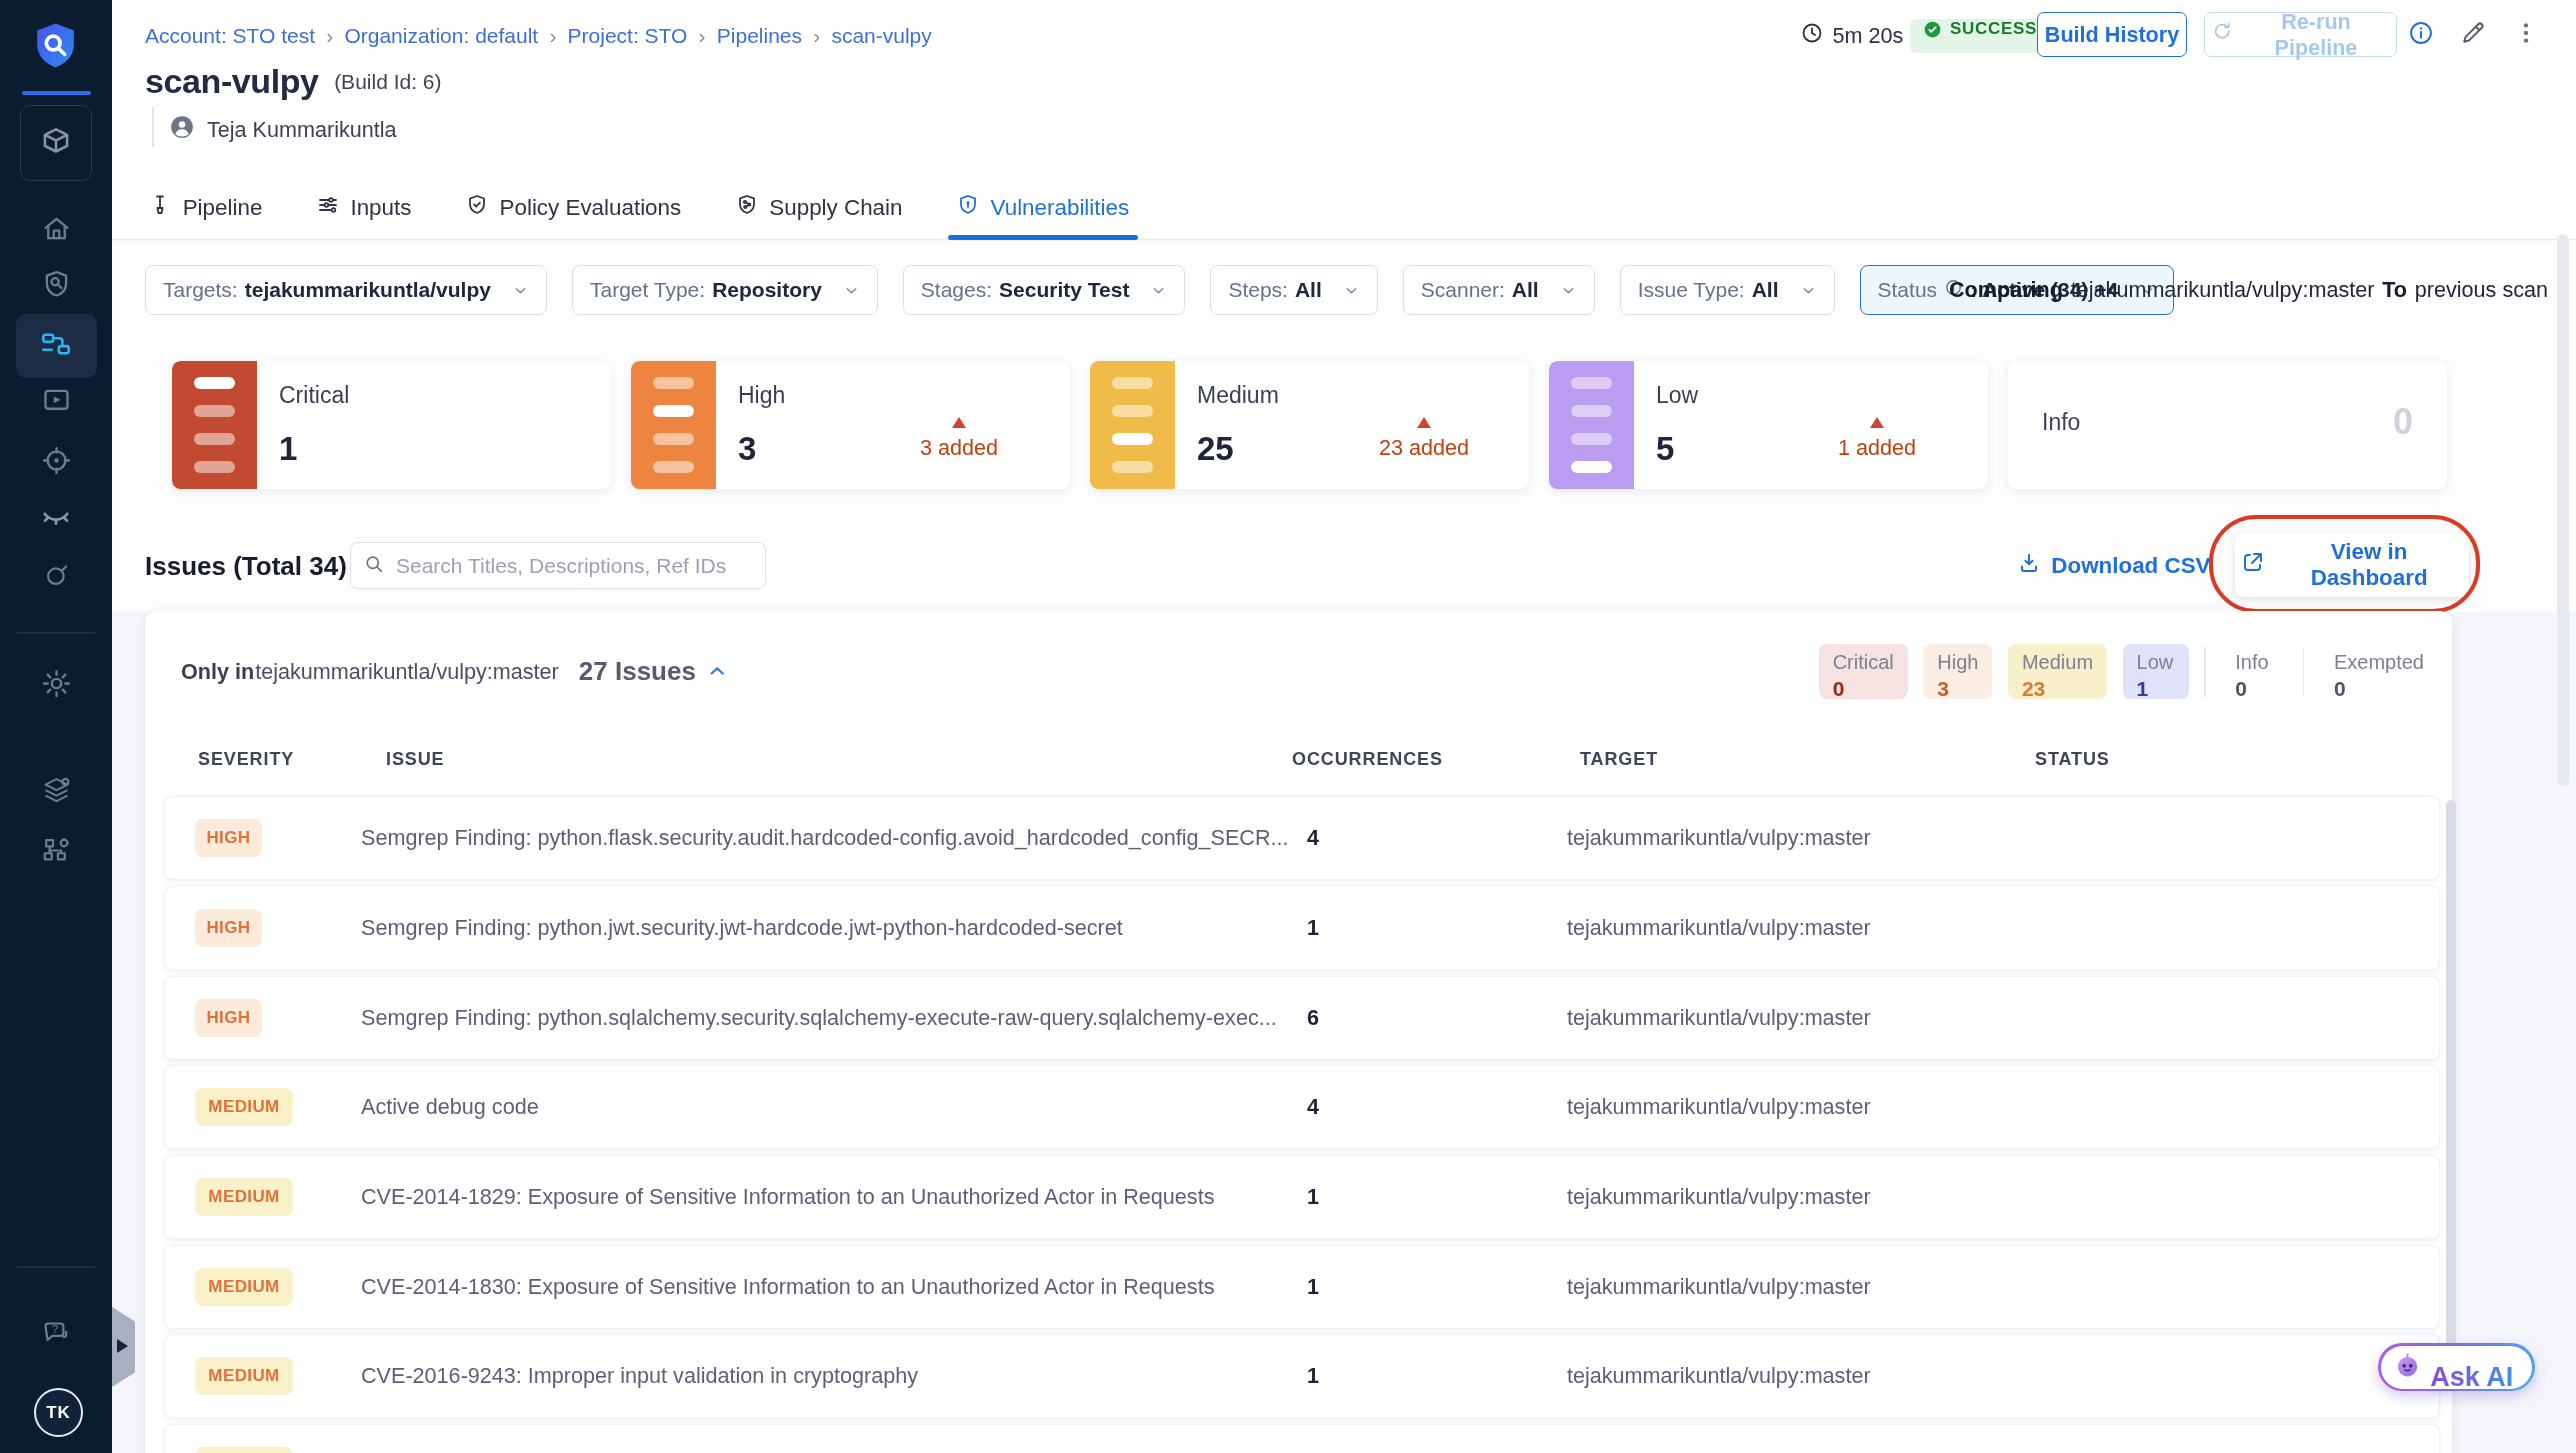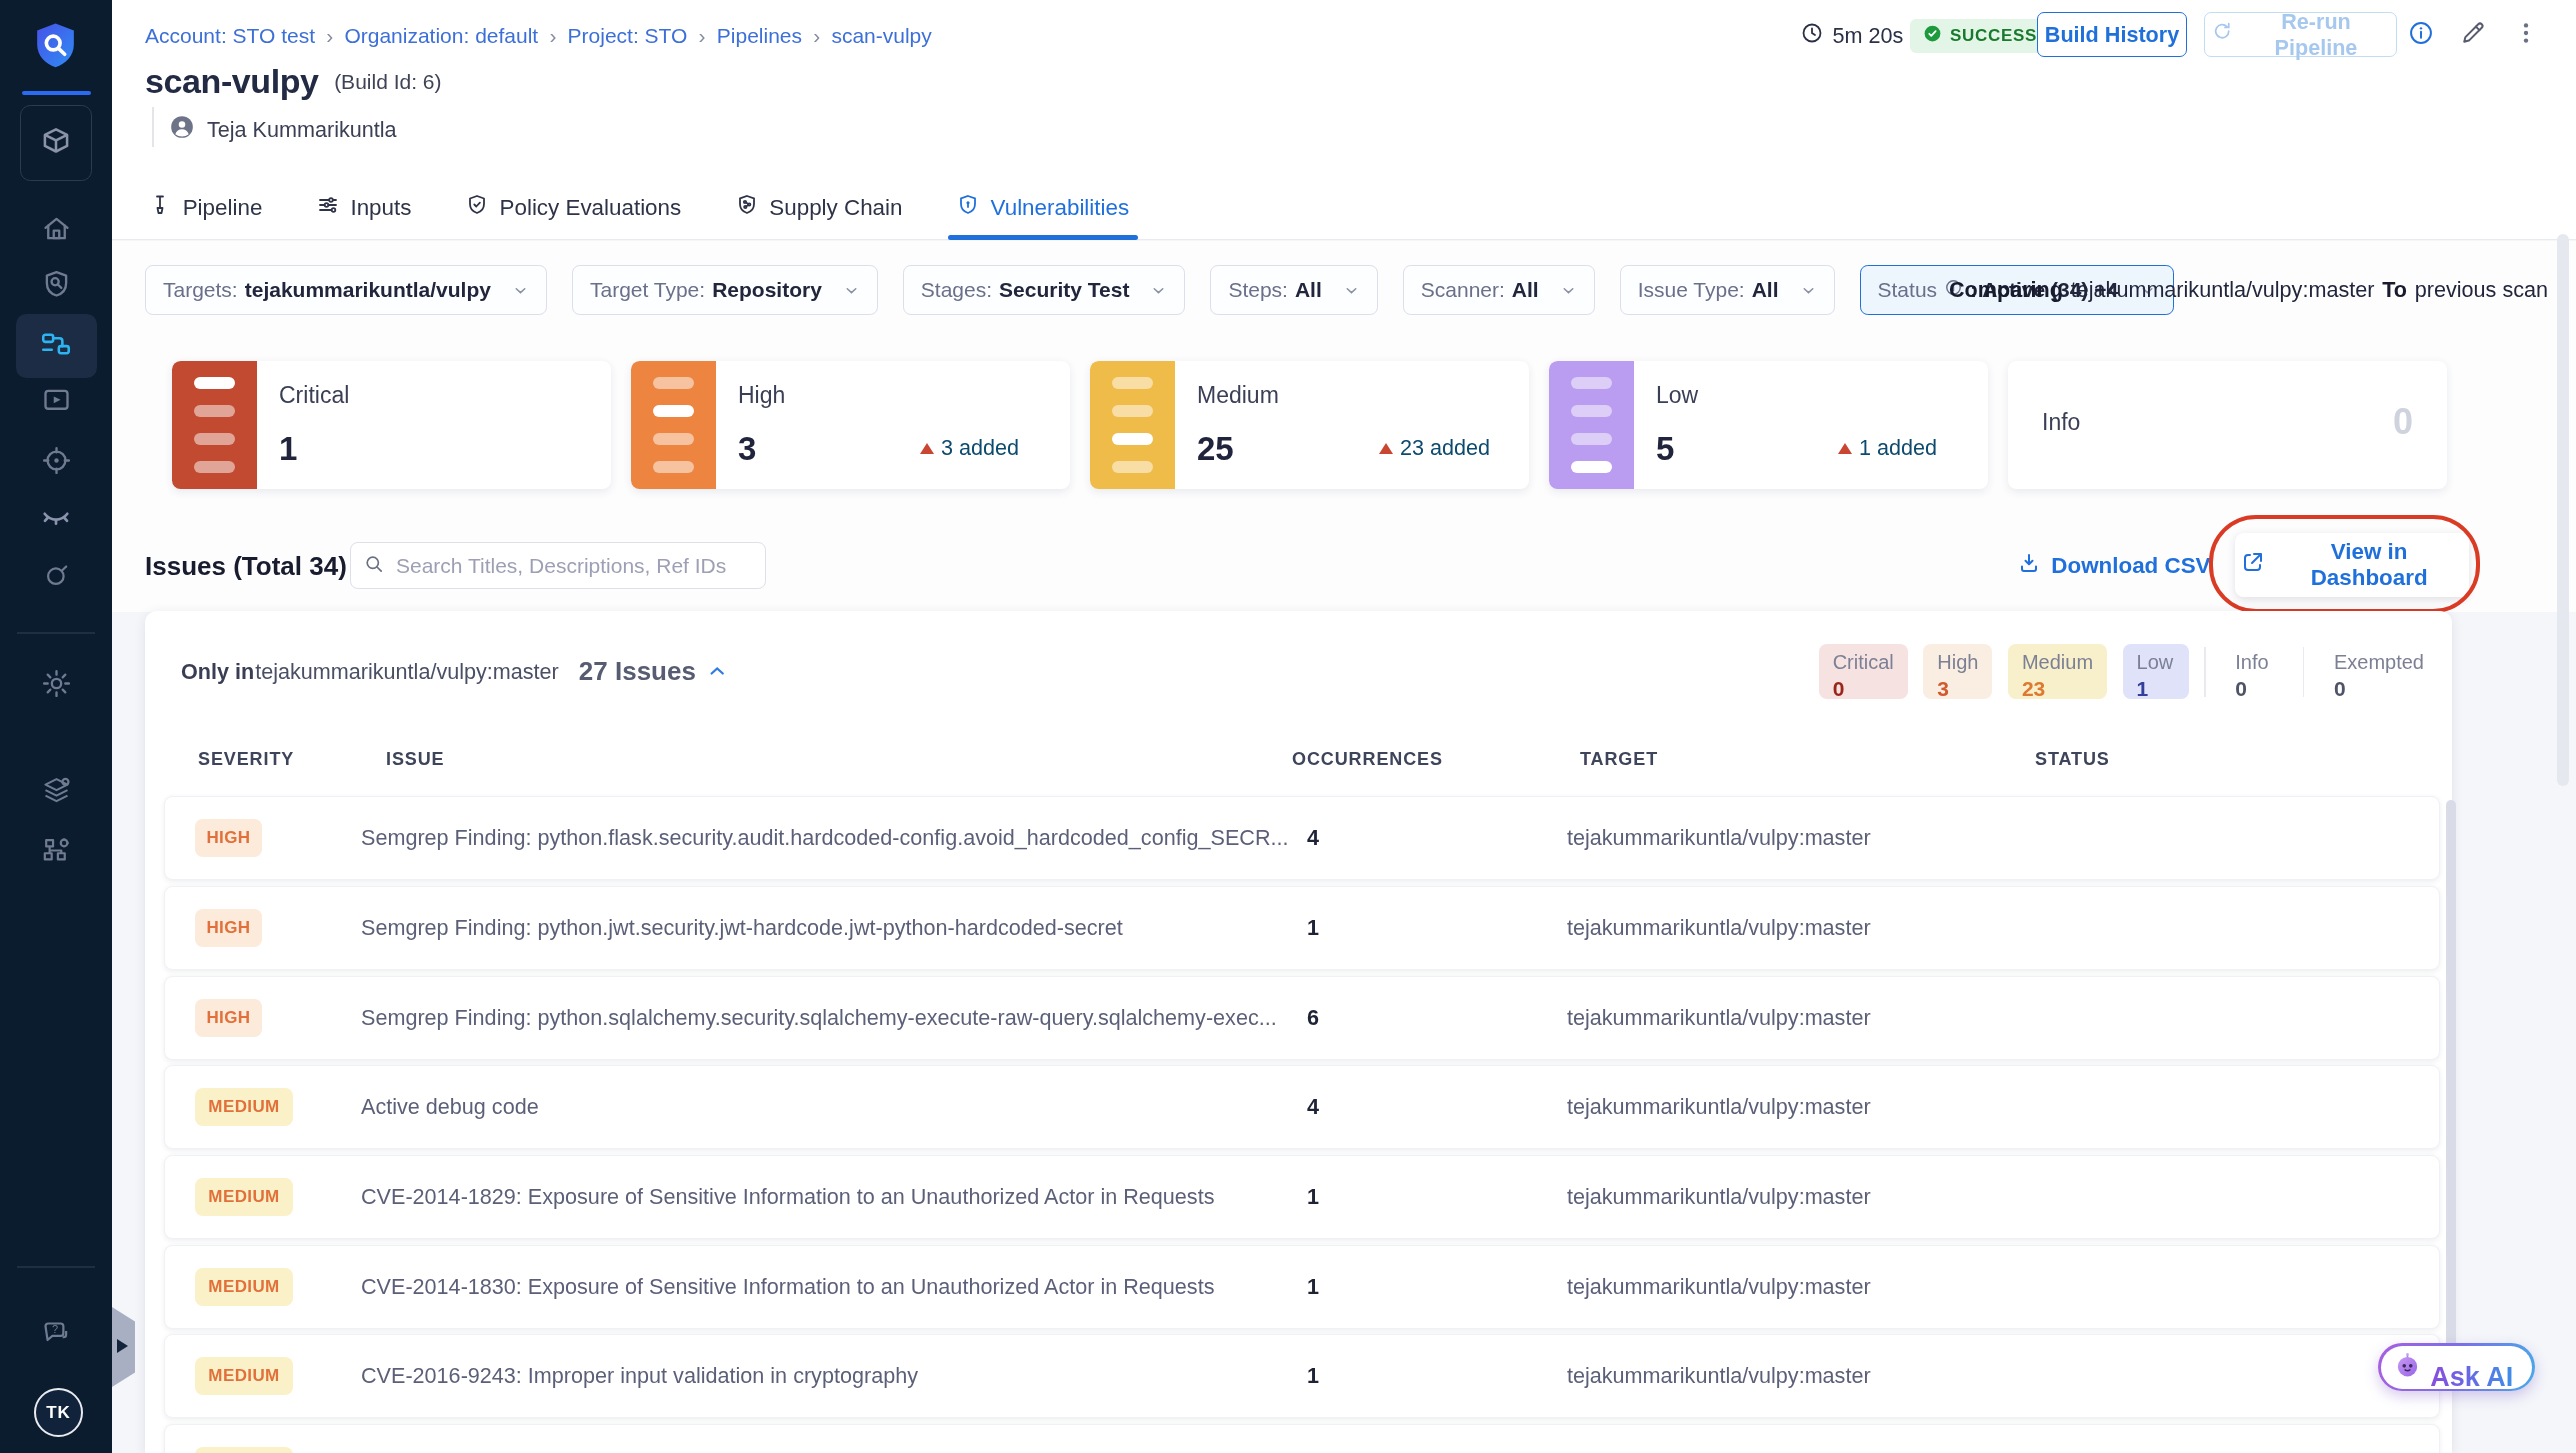--- a/index.html
+++ b/index.html
@@ -24,21 +24,21 @@
                display:flex;align-items:center;justify-content:center;color:#FFFFFF;font-size:17px;font-weight:700;letter-spacing:0.9px;background:#10233B;}
   .collapse-tab{position:absolute;left:112px;top:1307px;width:23px;height:80px;background:#A9AFC3;
                 clip-path:polygon(0 0,100% 18%,100% 82%,0 100%);}
   .collapse-tab::after{content:"";position:absolute;left:5.2px;top:32px;border-top:7.8px solid transparent;border-bottom:7.8px solid transparent;border-left:11.2px solid #13233B;}
 
   
   .breadcrumb{position:absolute;left:145px;top:21.6px;height:28px;display:flex;align-items:center;gap:11.2px;font-size:21px;}
   .crumb{color:#3D6FD8;cursor:pointer;}
   .crumb-sep{color:#838AA0;font-size:21px;}
   .dur{position:absolute;left:1800px;top:19px;height:33px;display:flex;align-items:center;gap:8.6px;color:#2B3048;font-size:21.6px;}
-  .badge-success{position:absolute;left:1910px;top:19px;height:34px;display:flex;align-items:center;gap:7px;background:#E3F5E6;
+  .badge-success{position:absolute;left:1910px;top:19px;height:34px;display:flex;gap:7px;background:#E3F5E6;
                  border-radius:6px;padding:0 12px;color:#187A2C;font-size:17px;font-weight:800;letter-spacing:0.7px;}
   .btn-outline{position:absolute;top:12px;height:45px;border-radius:7px;display:flex;align-items:center;justify-content:center;
                background:#FFFFFF;font-size:21.6px;font-weight:700;cursor:pointer;box-sizing:border-box;}
   .btn-history{left:2037px;width:150px;border:1.7px solid #2070DC;color:#2070DC;}
   .btn-rerun{left:2204px;width:193px;border:1.7px solid #C3DCF6;color:#A6C8EE;gap:8.6px;font-weight:600;}
   .ic-btn{position:absolute;top:19px;width:31px;height:31px;display:flex;align-items:center;justify-content:center;background:none;border:none;padding:0;}
 
   
   .page-title{position:absolute;left:145px;top:62px;display:flex;align-items:center;gap:15.5px;}
   .page-title h1{margin:0;font-size:34px;font-weight:800;color:#232A44;letter-spacing:-0.4px;}
@@ -68,21 +68,21 @@
             box-shadow:0 2.6px 8.6px rgba(35,40,70,.09);}
   .sev-ic{position:absolute;left:0;top:0;width:85px;height:128px;border-radius:8.6px 0 0 8.6px;display:flex;flex-direction:column;
           justify-content:space-evenly;align-items:center;}
   .sev-ic span{width:41px;height:12px;border-radius:6px;background:rgba(255,255,255,.5);}
   .c1 .sev-ic{background:#C24A31;} .c1 .sev-ic span:nth-child(1){background:#fff;}
   .c2 .sev-ic{background:#ED8440;} .c2 .sev-ic span:nth-child(2){background:#fff;}
   .c3 .sev-ic{background:#F0BC49;} .c3 .sev-ic span:nth-child(3){background:#fff;}
   .c4 .sev-ic{background:#BA9CF1;} .c4 .sev-ic span:nth-child(4){background:#fff;}
   .sev-label{position:absolute;left:107px;top:21px;font-size:23px;color:#3A3F55;}
   .sev-count{position:absolute;left:107px;bottom:21px;font-size:33px;font-weight:700;color:#20243C;}
-  .sev-added{position:absolute;left:289px;bottom:28px;display:flex;align-items:center;gap:7px;font-size:21.6px;color:#0c4a6e;}
+  .sev-added{position:absolute;left:289px;bottom:28px;display:flex;align-items:center;gap:7px;font-size:21.6px;color:#c2410c;flex-direction:column;}
   .tri-up{width:0;height:0;border-left:7.8px solid transparent;border-right:7.8px solid transparent;border-bottom:11.2px solid #C94732;}
   .info-label{position:absolute;left:34px;top:48px;font-size:23px;color:#3A3F55;}
   .info-zero{position:absolute;right:34px;top:40px;font-size:36px;font-weight:600;color:#CFD3DE;}
 
   
   .issues-title{position:absolute;left:145px;top:551px;font-size:26px;font-weight:700;color:#181C2E;}
   .searchbox{position:absolute;left:350px;top:542px;width:416px;height:47px;box-sizing:border-box;border:1.7px solid #DDDFE9;border-radius:7.8px;
              background:#fff;display:flex;align-items:center;padding:0 12px;gap:8.6px;color:#9DA0B4;}
   .searchbox input{border:none;outline:none;flex:1;font-size:21px;font-family:inherit;color:#333;background:transparent;}
   .searchbox input::placeholder{color:#9DA0B4;}

